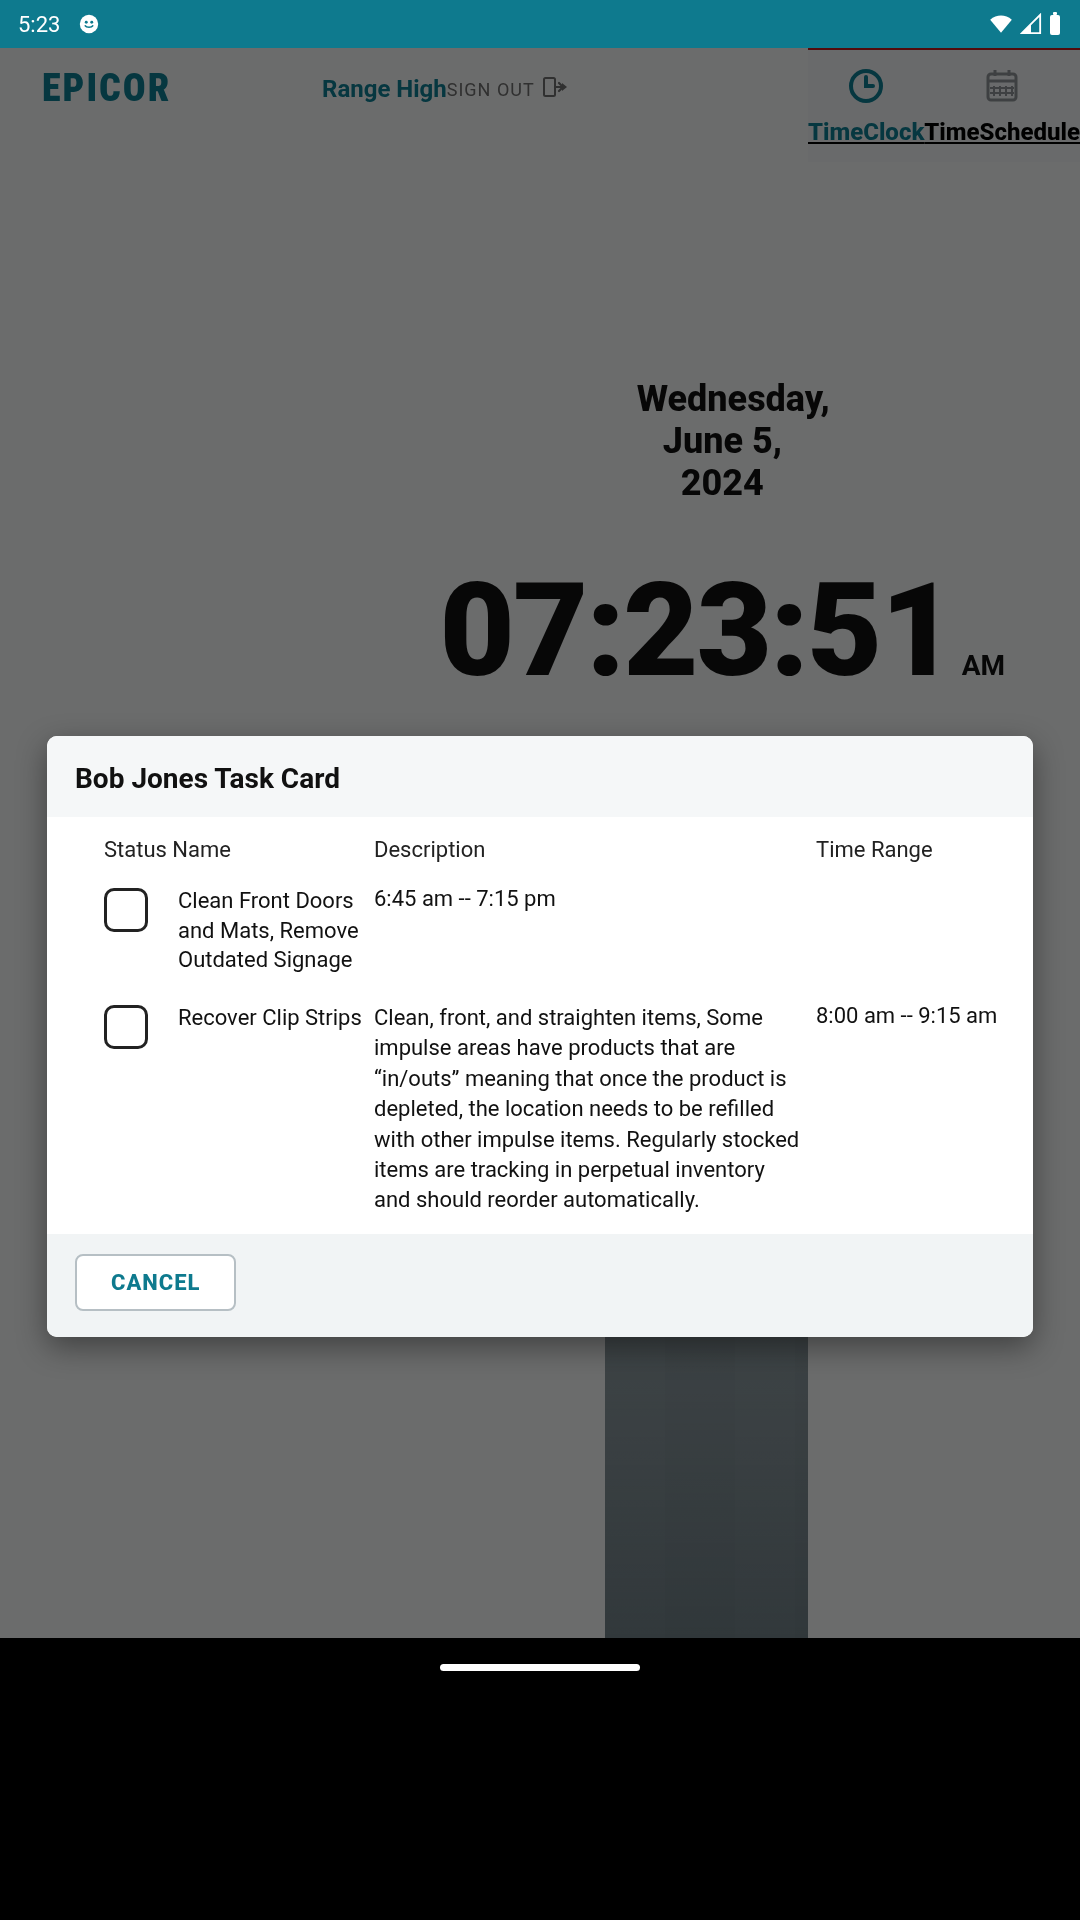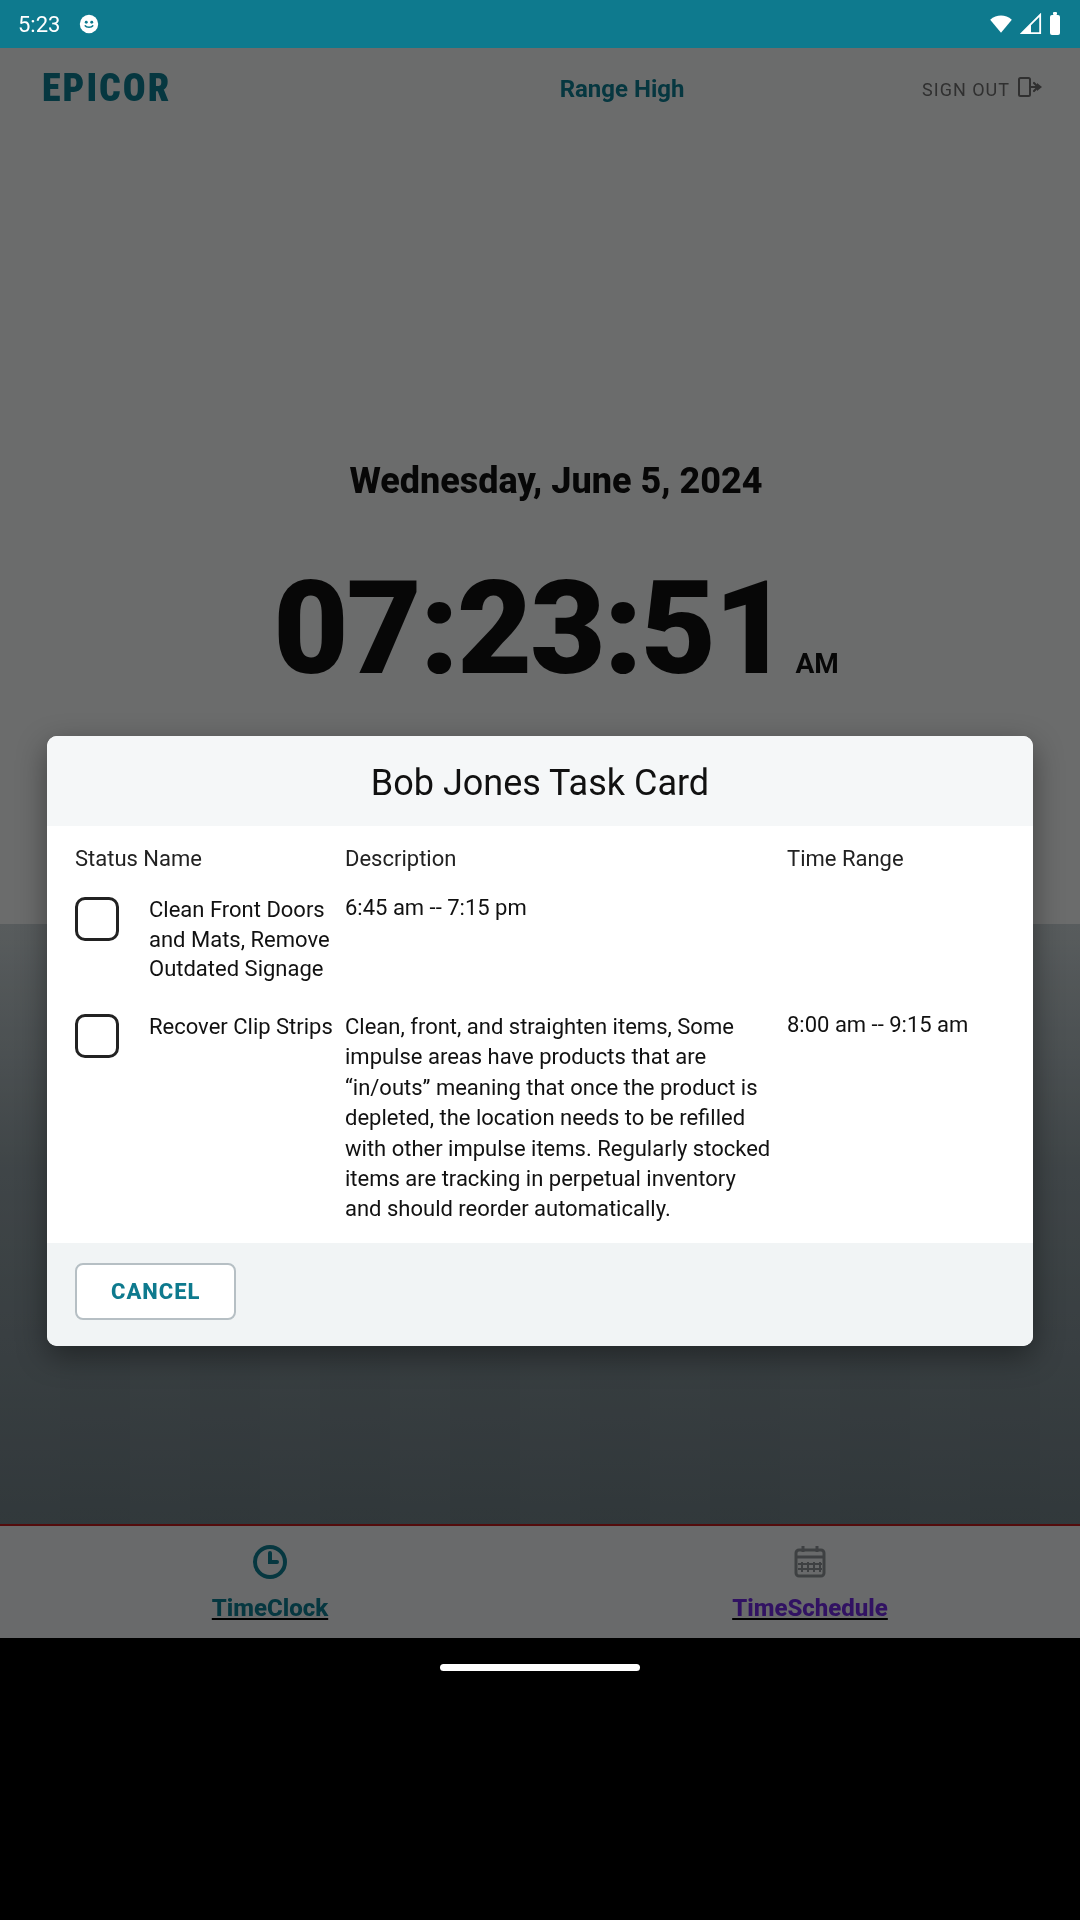--- a/index.html
+++ b/index.html
@@ -14,21 +14,21 @@
     padding: 0 18px; color: #fff; font-size: 22px;
   }
   .status-left { display: flex; align-items: center; gap: 18px; }
   .status-right { display: flex; align-items: center; gap: 6px; }
   .sb-icon { display: inline-flex; }
 
   
   .app {
     position: absolute; top: 48px; left: 0; right: 0; bottom: 58px;
     background: #eef0f0;
-    display: flex; flex-direction: column;
+    display: flex; 
   }
 
   
   .topbar {
     height: 82px; display: flex; align-items: center; justify-content: space-between;
     padding: 0 38px 0 42px;
   }
   .logo { color: #0e7a8e; font-weight: 900; font-size: 44px; letter-spacing: 1px;
           font-family: Arial, sans-serif; font-stretch: condensed; }
   .logo svg { display:block; }
@@ -67,34 +67,34 @@
       repeating-linear-gradient(90deg, rgba(70,100,110,.25) 0 60px, rgba(50,80,90,.25) 60px 130px);
   }
 
   
   .tabbar {
     height: 114px; background: #e8eced; border-top: 2px solid #b91c1c;
     display:flex;
     text-decoration:underline;
   }
   .tab { flex:1; display:flex; flex-direction:column; align-items:center; justify-content:center; gap:6px;
-         color:#6d28d9; font-weight:800; font-size:24px;}
+         color:#000000; font-weight:800; font-size:24px;}
   .tab.active { color:#0e7a8e; }
 
   
   .scrim { position:absolute; inset:0; background: rgba(0,0,0,.55); }
   .modal {
     position:absolute; left:50%; transform:translateX(-50%);
     top: 688px; width: 986px; background:#fff; border-radius: 10px;
     box-shadow: 0 10px 30px rgba(0,0,0,.4);
     overflow:hidden;
   }
   .modal-header { padding: 26px 28px 22px 28px; background:#f5f7f8; }
-  .modal-title { font-size: 36px; font-weight: 400; color:#111;text-align:center; }
-  .modal-body { background:#fff; }
+  .modal-title { font-size: 28px; font-weight: 700; color:#111; }
+  .modal-body { background:#fff;margin-left:29px; }
   .thead, .trow {
     display:grid;
     grid-template-columns: 62px 184px 430px 200px;
     column-gap: 12px;
     padding: 14px 28px;
   }
   .thead { color:#222; font-size:22px; padding-top:20px; padding-bottom:14px; }
   .thead .c1 { grid-column: 1 / span 2; }
   .trow { align-items:start; font-size:22px; color:#111; padding-top:10px; padding-bottom:18px; }
   .trow .name { line-height:1.35; }

